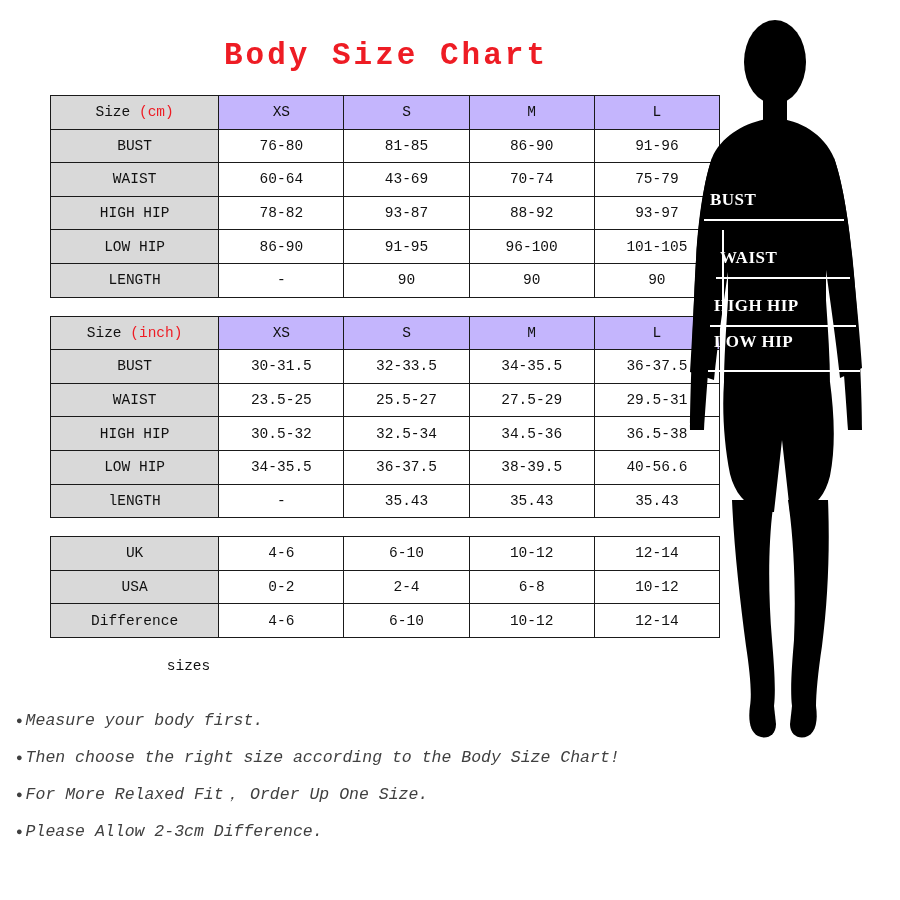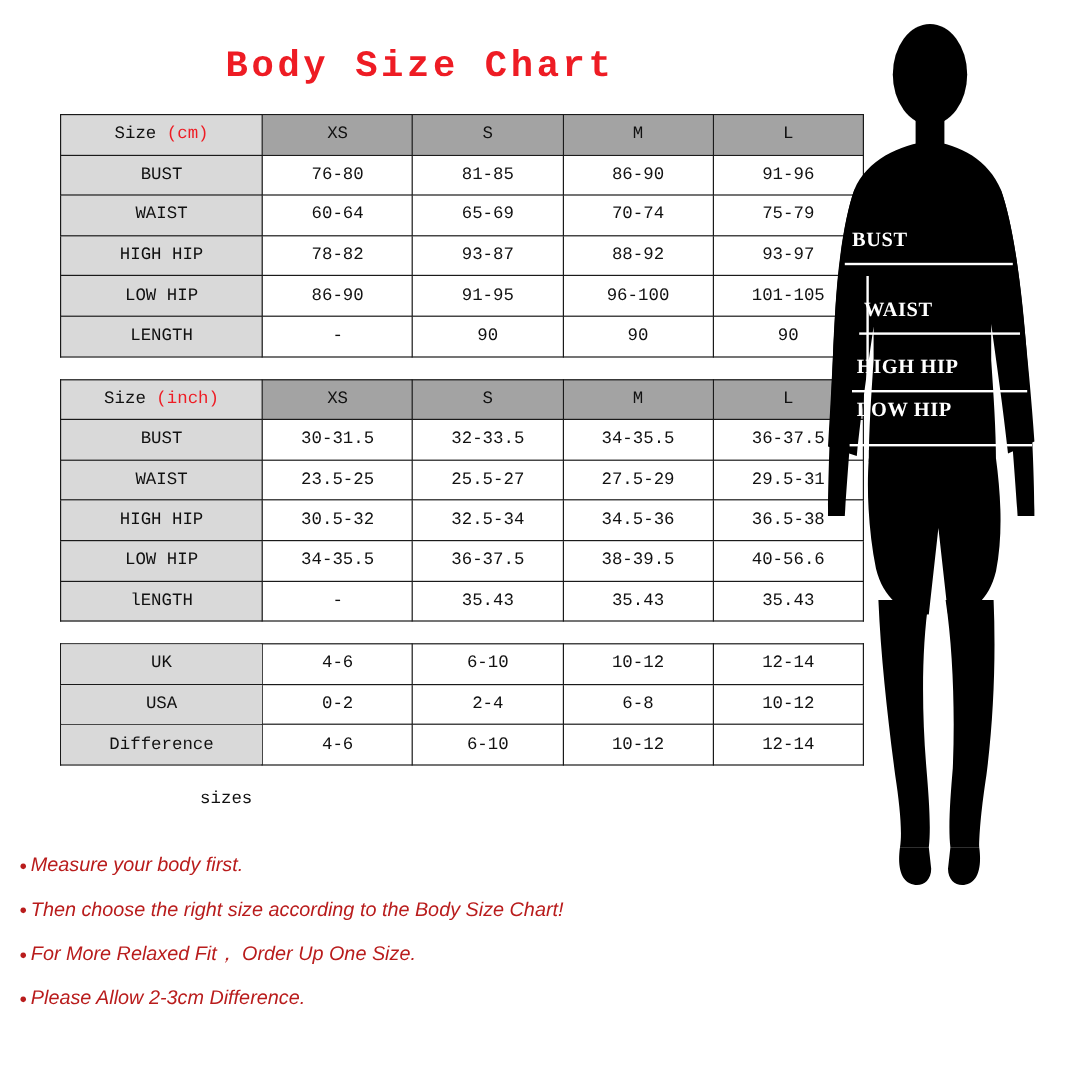--- a/index.html
+++ b/index.html
@@ -23,20 +23,21 @@
     position: absolute;
     left: 0;
     top: 38px;
     width: 700px;
     text-align: center;
     color: #ee1c24;
     font-family: "Liberation Mono", monospace;
     font-weight: bold;
     font-size: 31px;
     letter-spacing: 3px;
+    padding-left: 36px;
   }
   .tables {
     position: absolute;
     left: 18px;
     top: 95px;
     width: 670px;
     padding-left: 32px;
   }
   table.sz {
     border-collapse: collapse;
@@ -47,21 +48,21 @@
     border: 1px solid #1a1a1a;
     height: 32.6px;
     font-family: "Liberation Mono", monospace;
     font-size: 14.5px;
     color: #111;
     text-align: center;
     padding: 0;
     white-space: nowrap;
   }
   td.hdr {
-    background: #a3a3a3;
+    background: #c4b5fd;
   }
   td.rowlab {
     background: #d9d9d9;
     text-align: left;
     padding-left: 6px;
   }
   td.rowlab.spread {
     position: relative;
   }
   td.rowlab.spread .lab-left {
@@ -80,24 +81,24 @@
   .spacer {
     height: 18px;
   }
   .notes {
     position: absolute;
     left: 16px;
     top: 712px;
     width: 660px;
   }
   .note {
-    font-family: Liberation Sans, sans-serif;
+    font-family: Liberation Mono, monospace;
     font-style: italic;
     font-size: 16.5px;
-    color: #b91c1c;
+    color: #404040;
     margin-bottom: 19px;
     line-height: 1.1;
   }
   .bullet {
     font-size: 11px;
     vertical-align: middle;
     margin-right: 3px;
     font-style: normal;
   }
   .figure {
@@ -153,21 +154,21 @@
         <tr>
           <td class="rowlab">BUST</td>
           <td>76-80</td>
           <td>81-85</td>
           <td>86-90</td>
           <td>91-96</td>
         </tr>
         <tr>
           <td class="rowlab">WAIST</td>
           <td>60-64</td>
-          <td>65-69</td>
+          <td>43-69</td>
           <td>70-74</td>
           <td>75-79</td>
         </tr>
         <tr>
           <td class="rowlab">HIGH HIP</td>
           <td>78-82</td>
           <td>93-87</td>
           <td>88-92</td>
           <td>93-97</td>
         </tr>

